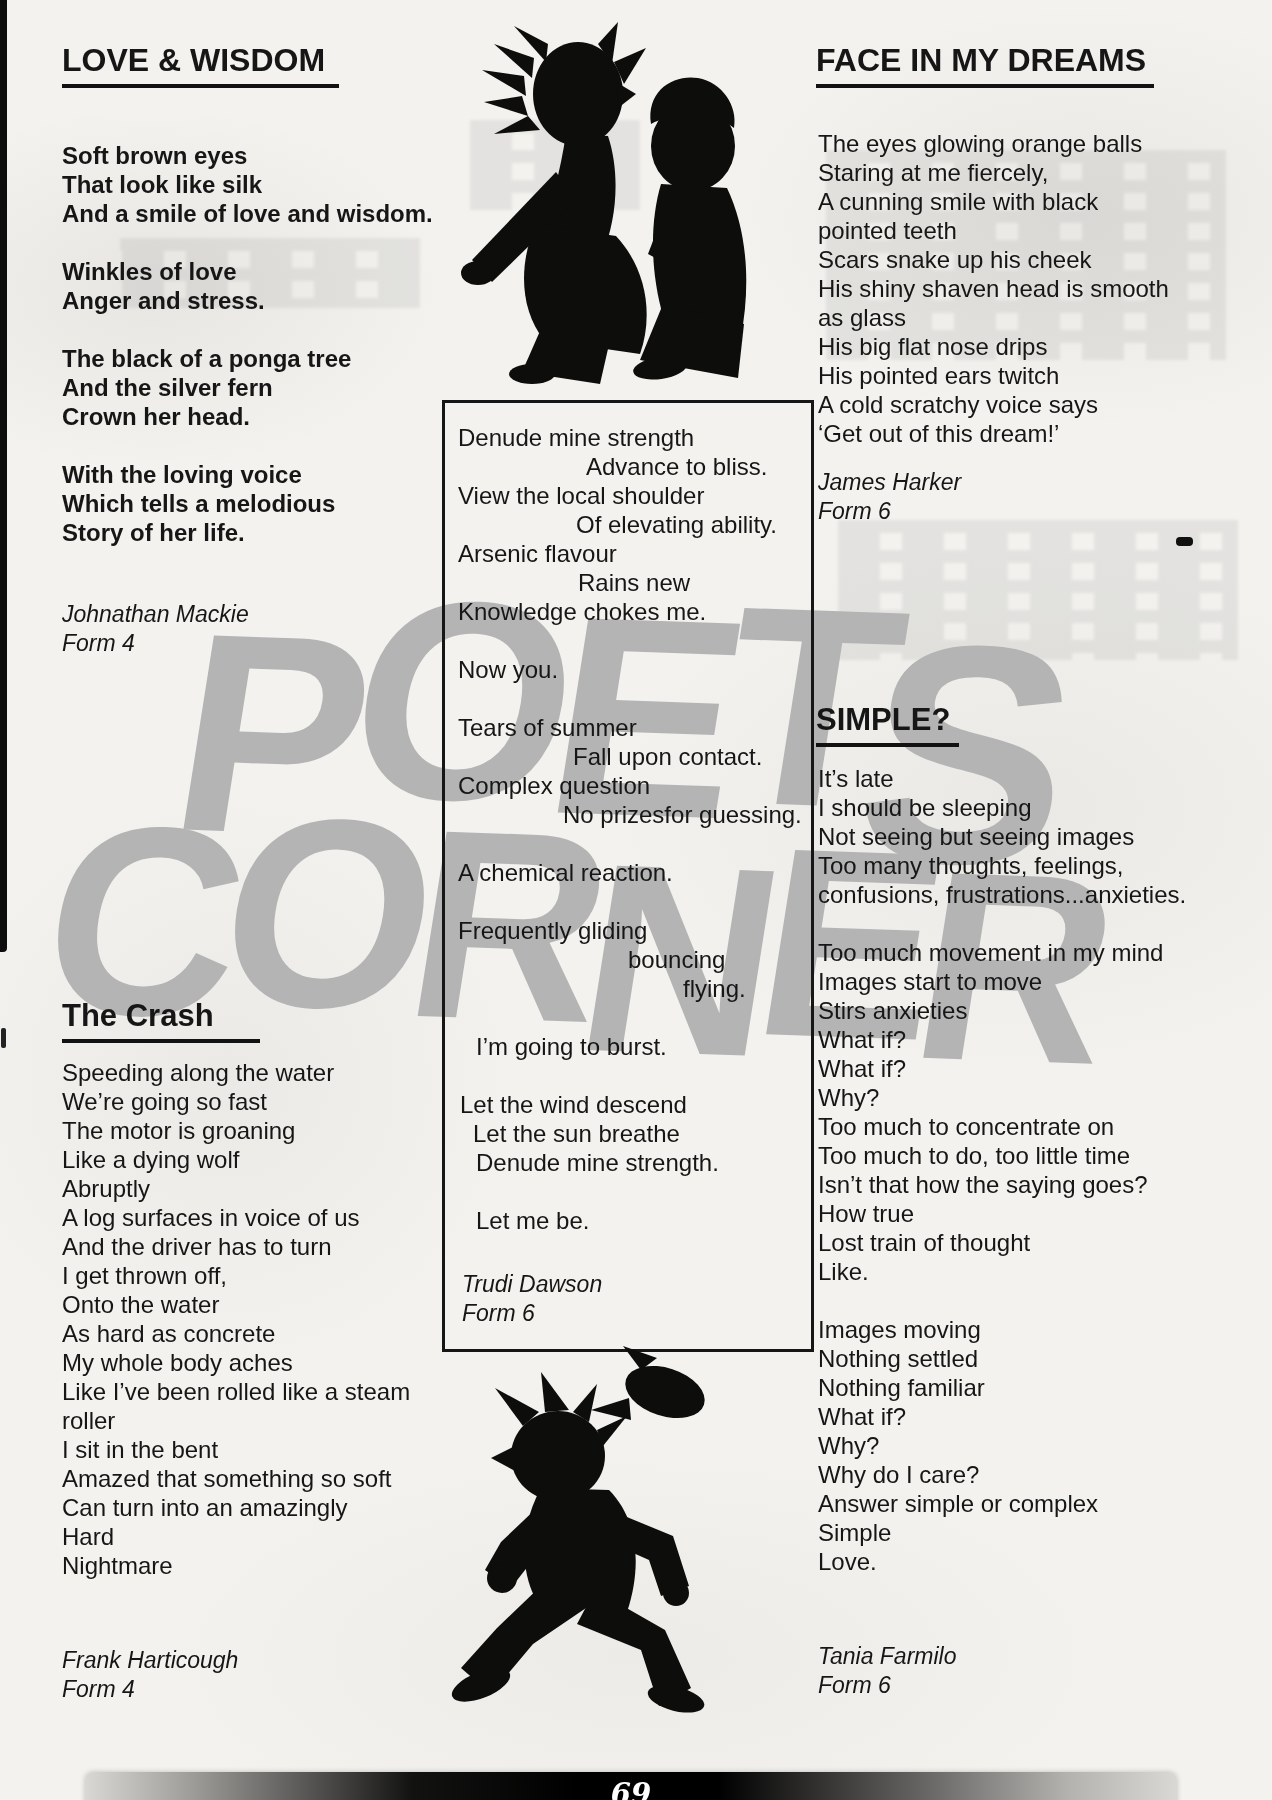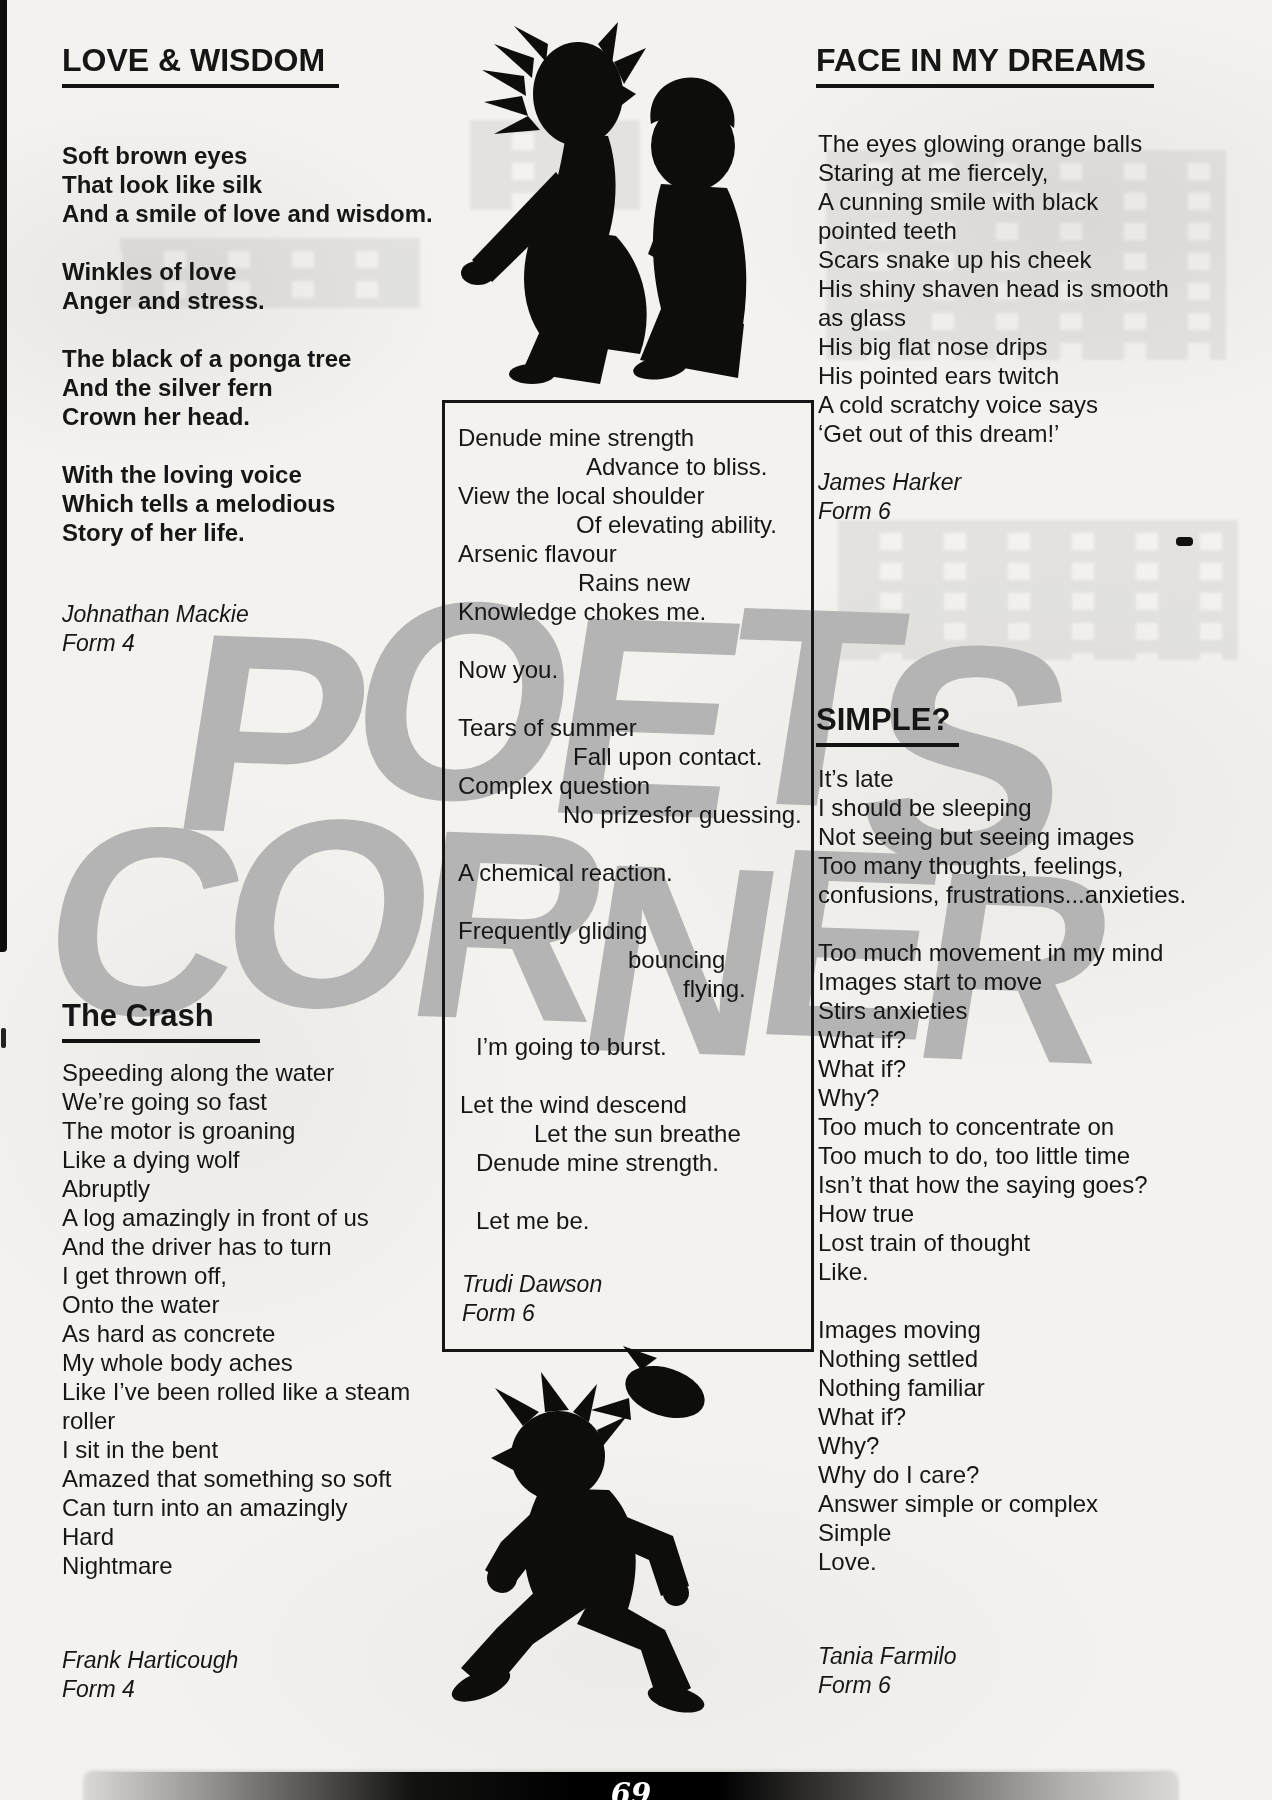--- a/index.html
+++ b/index.html
@@ -139,21 +139,21 @@
   <div class="layer title t-crash">
     <span class="ul">The Crash</span>
   </div>
   <div class="layer poem p-crash">
 
   <div class="line">Speeding along the water</div>
       <div class="line">We’re going so fast</div>
       <div class="line">The motor is groaning</div>
       <div class="line">Like a dying wolf</div>
       <div class="line">Abruptly</div>
-      <div class="line">A log amazingly in front of us</div>
+      <div class="line">A log surfaces in voice of us</div>
       <div class="line">And the driver has to turn</div>
       <div class="line">I get thrown off,</div>
       <div class="line">Onto the water</div>
       <div class="line">As hard as concrete</div>
       <div class="line">My whole body aches</div>
       <div class="line">Like I’ve been rolled like a steam</div>
       <div class="line">roller</div>
       <div class="line">I sit in the bent</div>
       <div class="line">Amazed that something so soft</div>
       <div class="line">Can turn into an amazingly</div>
@@ -185,21 +185,21 @@
       <div class="line">&nbsp;</div>
       <div class="line">A chemical reaction.</div>
       <div class="line">&nbsp;</div>
       <div class="line">Frequently gliding</div>
       <div class="line" style="margin-left: 170px;">bouncing</div>
       <div class="line" style="margin-left: 225px;">flying.</div>
       <div class="line">&nbsp;</div>
       <div class="line" style="margin-left: 18px;">I’m going to burst.</div>
       <div class="line">&nbsp;</div>
       <div class="line" style="margin-left: 2px;">Let the wind descend</div>
-      <div class="line" style="margin-left: 15px; text-align: center;">Let the sun breathe</div>
+      <div class="line" style="margin-left: 15px;">Let the sun breathe</div>
       <div class="line" style="margin-left: 18px;">Denude mine strength.</div>
       <div class="line">&nbsp;</div>
       <div class="line" style="margin-left: 18px;">Let me be.</div>
     </div>
   <div class="layer credit c-box">
     <div>Trudi Dawson</div>
     <div>Form 6</div>
   </div>
 
   <div class="layer title t-face">

